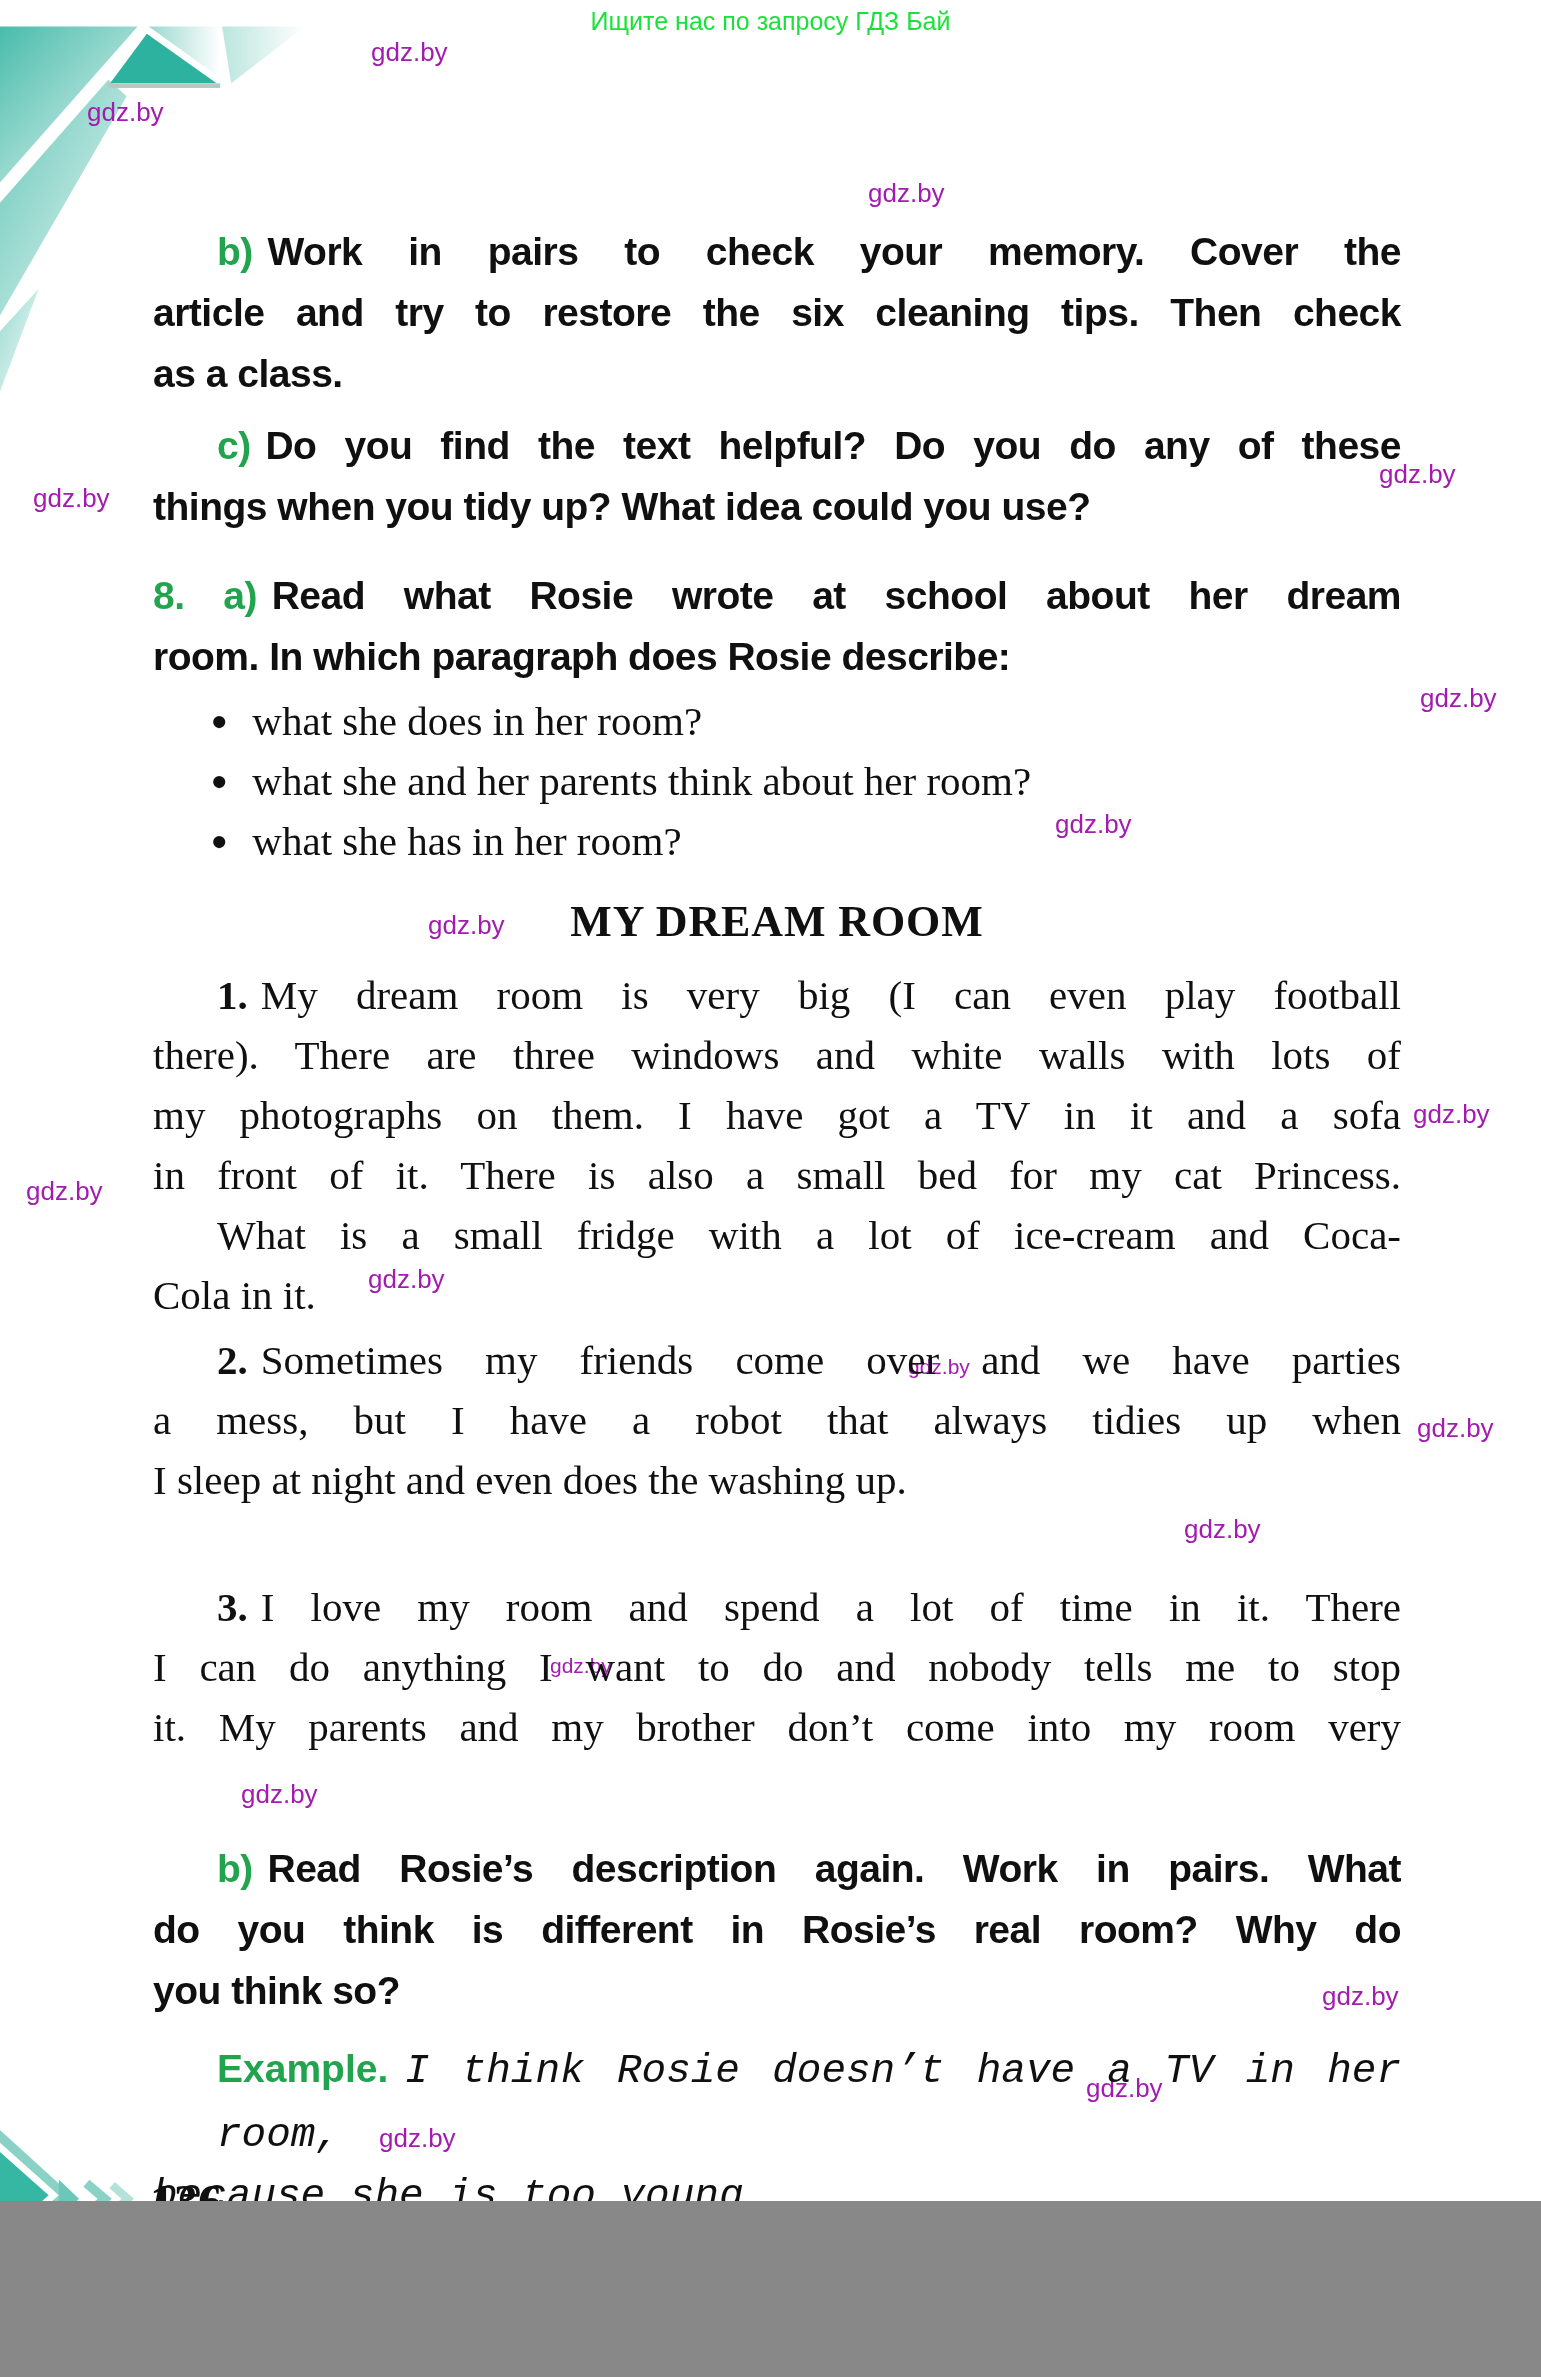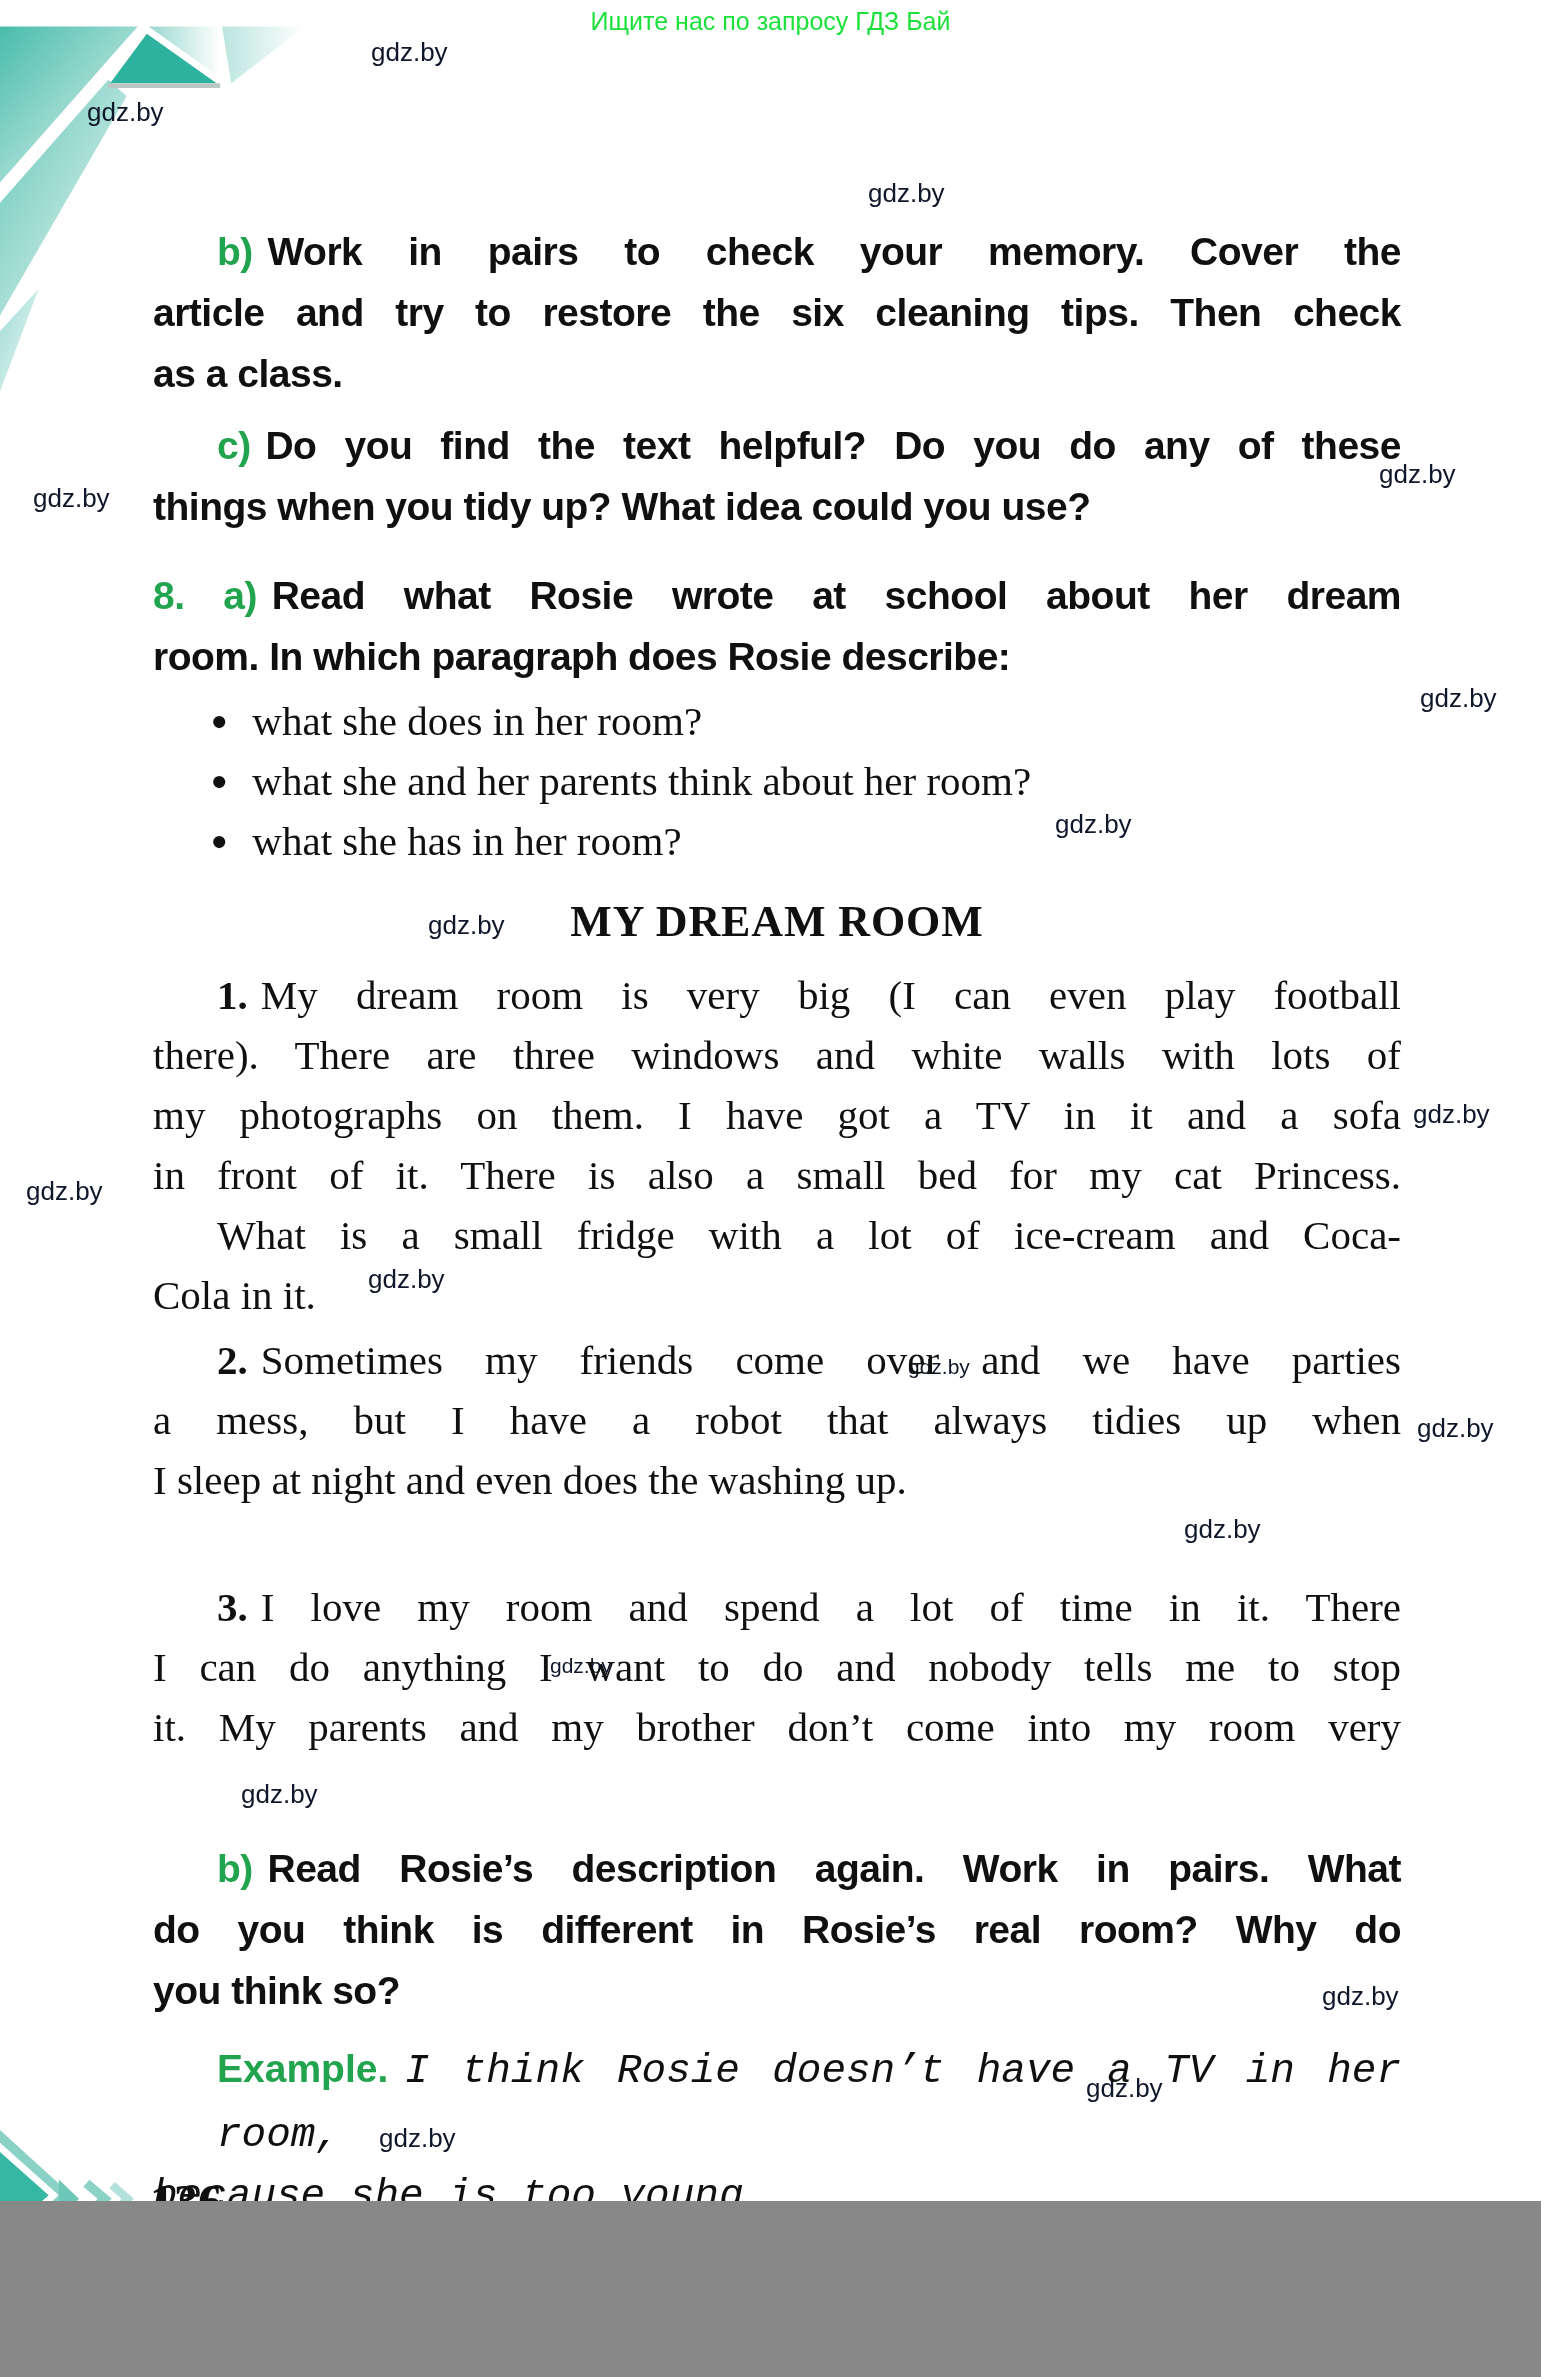--- a/index.html
+++ b/index.html
@@ -1,21 +1,21 @@
 <!DOCTYPE html>
 <html style="font-size:14.7px"><head>
 <meta charset="utf-8">
 <style>
   html,body{margin:0;padding:0;background:#888;}
   .page{position:relative;width:1541px;height:2201px;background:#ffffff;overflow:hidden;
         font-family:"Liberation Serif","DejaVu Serif",serif;color:#101010;}
   .abs{position:absolute;}
   .banner{position:absolute;top:7.4px;left:0;width:100%;text-align:center;
           font:400 25px/29px "Liberation Sans","DejaVu Sans",sans-serif;color:#1ce13a;}
-  .wm{position:absolute;font:400 26px/27.6px "Liberation Sans","DejaVu Sans",sans-serif;color:#0f172a;white-space:nowrap;text-align:right;}
+  .wm{position:absolute;font:400 26px/27.6px "Liberation Sans","DejaVu Sans",sans-serif;color:#a21caf;white-space:nowrap;text-align:right;}
   .wm-sm{font-size:21px;line-height:23px;}
   .col{position:absolute;left:153px;width:1248px;}
   .sans{font:700 39px/61px "Liberation Sans","DejaVu Sans",sans-serif;letter-spacing:-0.5px;}
   .serif{font:400 41px/60px "Liberation Serif","DejaVu Serif",serif;}
   .line{white-space:normal;}
   .j{text-align:justify;text-align-last:justify;}
   .last{text-align:left;text-align-last:left;}
   .indent{padding-left:64px;}
   .marker{color:#22a44e;margin-right:14.7px;}
   .num{font-weight:700;margin-right:13px;}

